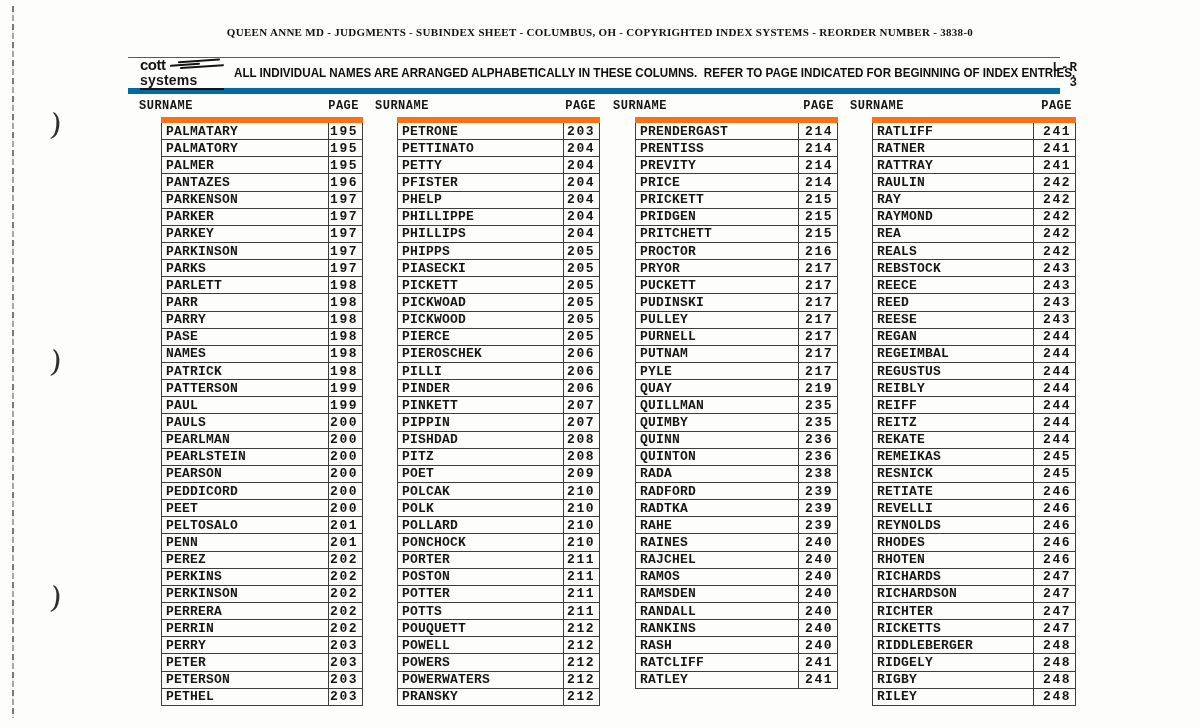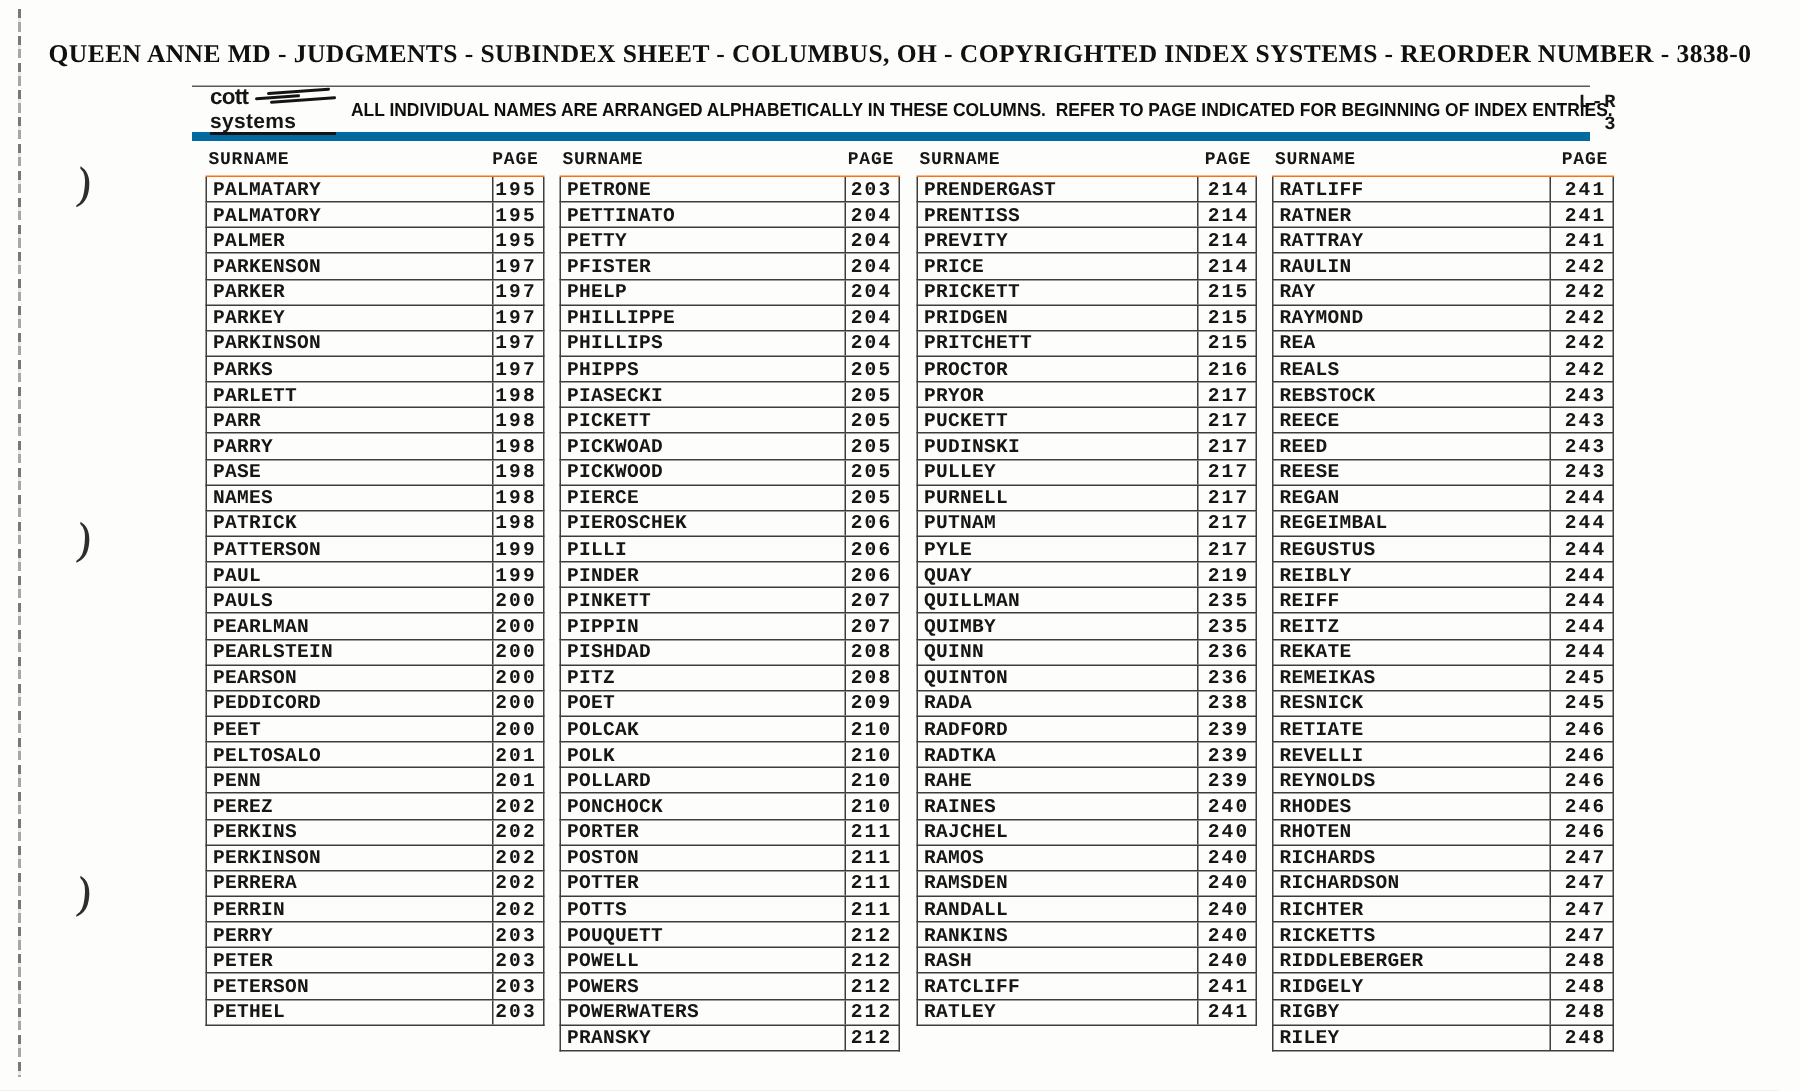--- a/index.html
+++ b/index.html
@@ -15,21 +15,21 @@
       rgba(45,45,45,.55) 9px 15px, rgba(45,45,45,0) 15px 18px);
   }
   .margin-mark{
     position:absolute;left:50px;font-family:"DejaVu Serif",serif;font-weight:400;
     font-size:30px;color:#2e2e2e;transform:rotate(6deg);line-height:1;
   }
   .mm1{top:110px;} .mm2{top:347px;} .mm3{top:583px;}
   
   .doc-title{
     position:absolute;top:26px;left:0;width:1200px;text-align:center;
-    font-family:"Liberation Serif",serif;font-size:17px;font-weight:600;
+    font-family:"Liberation Serif",serif;font-size:11px;font-weight:600;
     letter-spacing:.3px;white-space:pre;color:#101010;
   }
   
   .banner{
     position:absolute;left:128px;top:57px;width:932px;height:37px;
     border-top:1px solid #5a5a5a;border-bottom:6px solid #0369a1;
     display:flex;align-items:center;box-sizing:border-box;
   }
   .logo{margin-left:12px;line-height:1;border-bottom:2px solid #141414;padding-bottom:1px;}
   .logo-top{display:flex;align-items:center;}
@@ -49,21 +49,21 @@
     position:absolute;right:-18px;top:3px;text-align:right;
     font-size:12.5px;font-weight:700;line-height:1.2;letter-spacing:1px;
   }
   
   .index-table{position:absolute;top:99px;}
   .t1{left:137px;width:226px;} .t2{left:373px;width:227px;}
   .t3{left:611px;width:227px;} .t4{left:848px;width:228px;}
   .thead{display:flex;height:18px;align-items:flex-start;padding-right:4px;font-size:12px;font-weight:700;letter-spacing:.5px;gap:12px;}
   .th-name{padding-left:2px;}
   .th-page{margin-left:auto;}
-  .grid{border-top:1px solid #f97316;}
+  .grid{border-top:6px solid #f97316;margin-left:24px;}
   .row{
     display:flex;height:17.15px;box-sizing:border-box;
     border-left:1px solid #3d3d3d;border-right:1px solid #3d3d3d;border-bottom:1px solid #3d3d3d;
     align-items:center;
   }
   .name{
     flex:1;padding-left:4px;font-size:13px;font-weight:700;letter-spacing:.2px;
     border-right:1px solid #3d3d3d;align-self:stretch;display:flex;align-items:center;
     white-space:nowrap;overflow:hidden;
   }
@@ -113,20 +113,24 @@
         </div>
         <div class="row">
           <span class="name">PALMATORY</span>
           <span class="pg">195</span>
         </div>
         <div class="row">
           <span class="name">PALMER</span>
           <span class="pg">195</span>
         </div>
         <div class="row">
+          <span class="name">PANTAZES</span>
+          <span class="pg">196</span>
+        </div>
+        <div class="row">
           <span class="name">PARKENSON</span>
           <span class="pg">197</span>
         </div>
         <div class="row">
           <span class="name">PARKER</span>
           <span class="pg">197</span>
         </div>
         <div class="row">
           <span class="name">PARKEY</span>
           <span class="pg">197</span>

